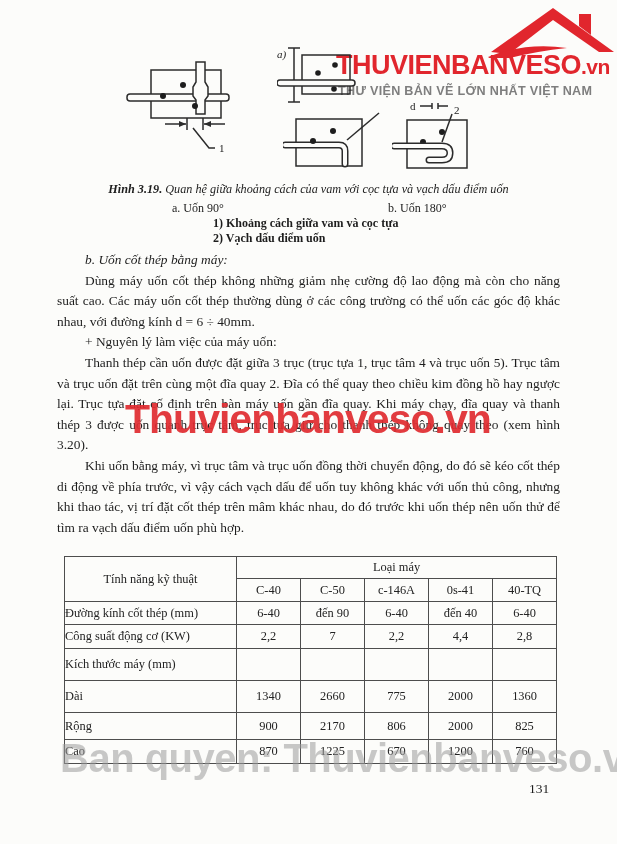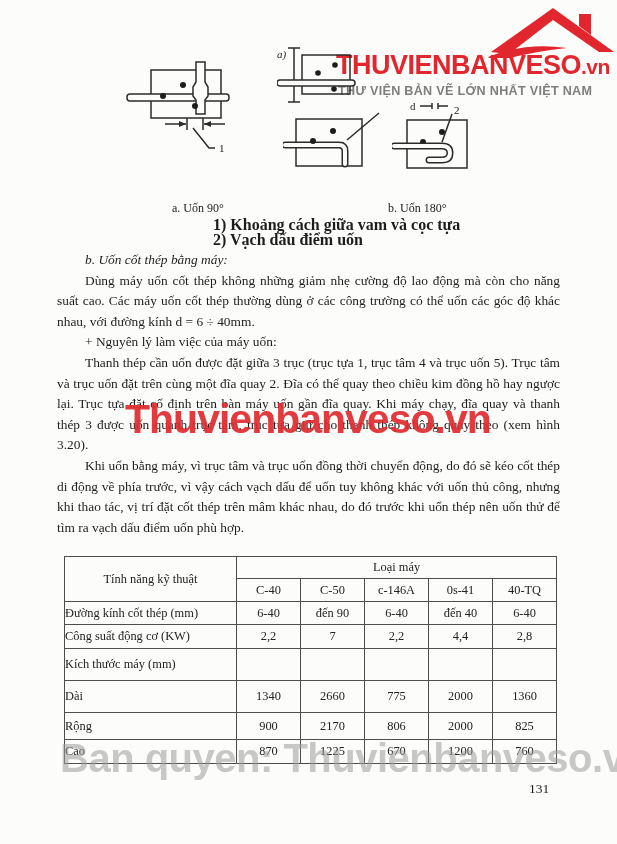--- a/index.html
+++ b/index.html
@@ -22,21 +22,21 @@
 
   
   .fig svg{display:block;}
   .fig-label{position:absolute;font-size:11px;color:#222;}
 
   
   .caption{position:absolute;left:0;top:182px;width:617px;text-align:center;
     font-size:12.2px;font-style:italic;white-space:nowrap;}
   .caption b{font-style:italic;}
   .subcap{position:absolute;top:201px;font-size:12px;white-space:nowrap;}
-  .legend{position:absolute;left:213px;font-size:16px;font-weight:bold;white-space:nowrap;}
+  .legend{position:absolute;left:213px;font-size:12px;font-weight:bold;white-space:nowrap;}
 
   
   .body-text{position:absolute;left:57px;top:250px;width:503px;
     font-size:13.4px;line-height:20.6px;text-align:justify;}
   .body-text p{margin:0;text-indent:28px;}
   .h-italic{font-style:italic;margin-bottom:1px;}
   .mt{margin-top:1px;}
 
   
   .wm-red{position:absolute;left:125px;top:396px;
@@ -130,20 +130,23 @@
         <line x1="46" y1="11" x2="46" y2="17"></line>
       <path d="M60,22 L50,50"></path>
       <rect x="15" y="28" width="60" height="48"></rect>
       <circle cx="50" cy="40" r="3" fill="#1d1d1d" stroke="none"></circle>
       <circle cx="31" cy="50" r="3" fill="#1d1d1d" stroke="none"></circle>
       <path d="M2,54 H50 Q58,54 58,61 Q58,68 50,68 H37" stroke-width="7" stroke-linecap="round"></path>
       <path d="M2,54 H50 Q58,54 58,61 Q58,68 50,68 H37" stroke="#fcfcfa" stroke-width="4" stroke-linecap="round"></path>
     </svg>
   </div>
 
+  <div class="caption">
+    <b>Hình 3.19.</b><span> Quan hệ giữa khoảng cách của vam với cọc tựa và vạch dấu điểm uốn</span>
+  </div>
   <div class="subcap" style="left:172px;">a. Uốn 90°</div>
   <div class="subcap" style="left:388px;">b. Uốn 180°</div>
   <div class="legend" style="top:216px;">1) Khoảng cách giữa vam và cọc tựa</div>
   <div class="legend" style="top:231px;">2) Vạch dấu điểm uốn</div>
 
   <div class="body-text">
     <p class="h-italic">b. Uốn cốt thép bằng máy:</p>
     <p>Dùng máy uốn cốt thép không những giảm nhẹ cường độ lao động mà còn cho năng suất cao. Các máy uốn cốt thép thường dùng ở các công trường có thể uốn các góc độ khác nhau, với đường kính d = 6 ÷ 40mm.</p>
     <p class="mt">+ Nguyên lý làm việc của máy uốn:</p>
     <p>Thanh thép cần uốn được đặt giữa 3 trục (trục tựa 1, trục tâm 4 và trục uốn 5). Trục tâm và trục uốn đặt trên cùng một đĩa quay 2. Đĩa có thể quay theo chiều kim đồng hồ hay ngược lại. Trục tựa đặt cố định trên bàn máy uốn gần đĩa quay. Khi máy chạy, đĩa quay và thanh thép 3 được uốn quanh trục tâm, trục tựa giữ cho thanh thép không quay theo (xem hình 3.20).</p>

